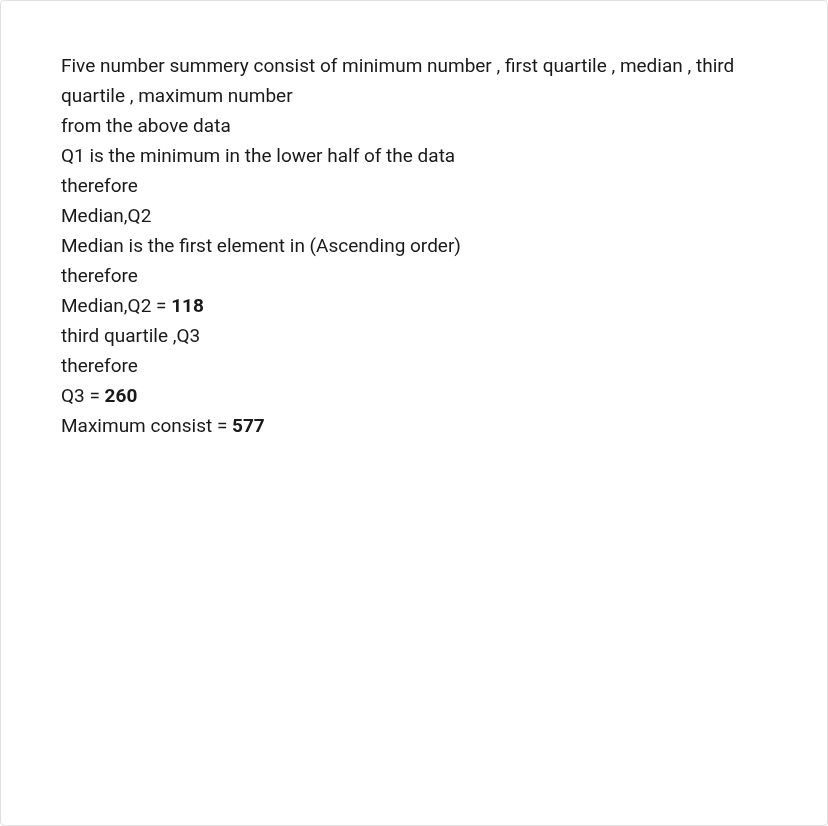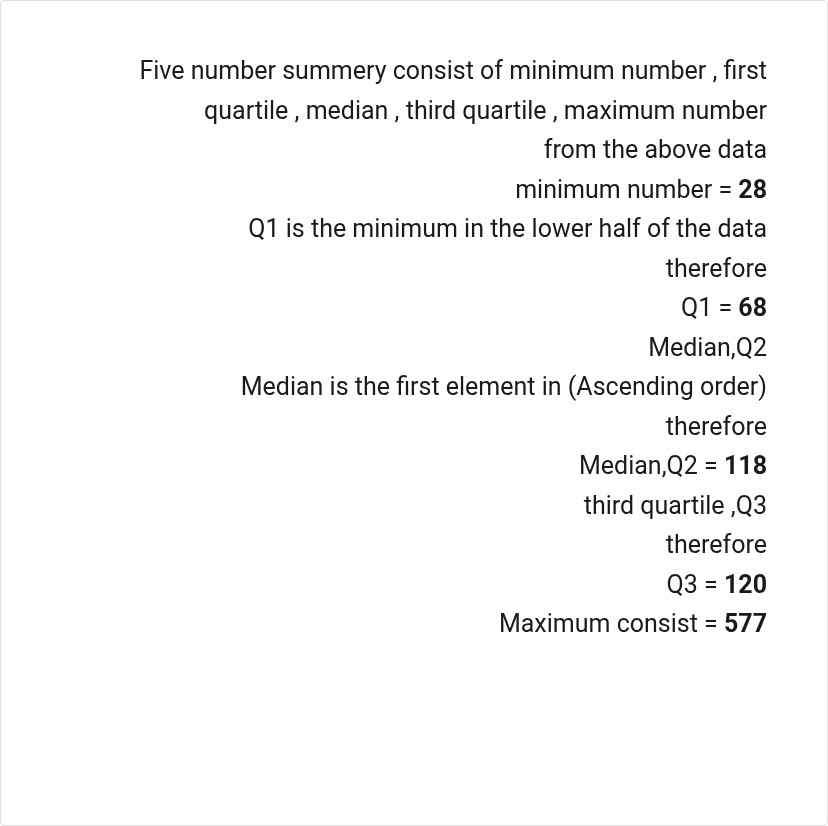--- a/index.html
+++ b/index.html
@@ -10,44 +10,41 @@
     body {
       font-family: -apple-system, BlinkMacSystemFont, "Segoe UI", Roboto, Helvetica, Arial, sans-serif;
       background: #ffffff;
       width: 828px;
       height: 826px;
       padding: 50px 60px;
       border: 1px solid #e0e0e0;
       border-radius: 4px;
     }
     .content {
-      font-size: 25px;
+      font-size: 19px;
       line-height: 1.58;
       color: #1a1a1a;
       font-weight: 400;
-      text-align: right;
     }
     .content p {
       margin: 0;
     }
     .bold {
       font-weight: 700;
     }
   </style>
 </head>
 <body>
 
 <div class="content">
   <p>Five number summery consist of minimum number , first quartile , median , third quartile , maximum number</p>
   <p>from the above data</p>
-  <p><span>minimum number = </span><span class="bold">28</span></p>
   <p>Q1 is the minimum in the lower half of the data</p>
   <p>therefore</p>
-  <p><span>Q1 = </span><span class="bold">68</span></p>
   <p>Median,Q2</p>
   <p>Median is the first element in (Ascending order)</p>
   <p>therefore</p>
   <p><span>Median,Q2 = </span><span class="bold">118</span></p>
   <p>third quartile ,Q3</p>
   <p>therefore</p>
-  <p><span>Q3 = </span><span class="bold">120</span></p>
+  <p><span>Q3 = </span><span class="bold">260</span></p>
   <p><span>Maximum consist = </span><span class="bold">577</span></p>
 </div>
 
 </body></html>

